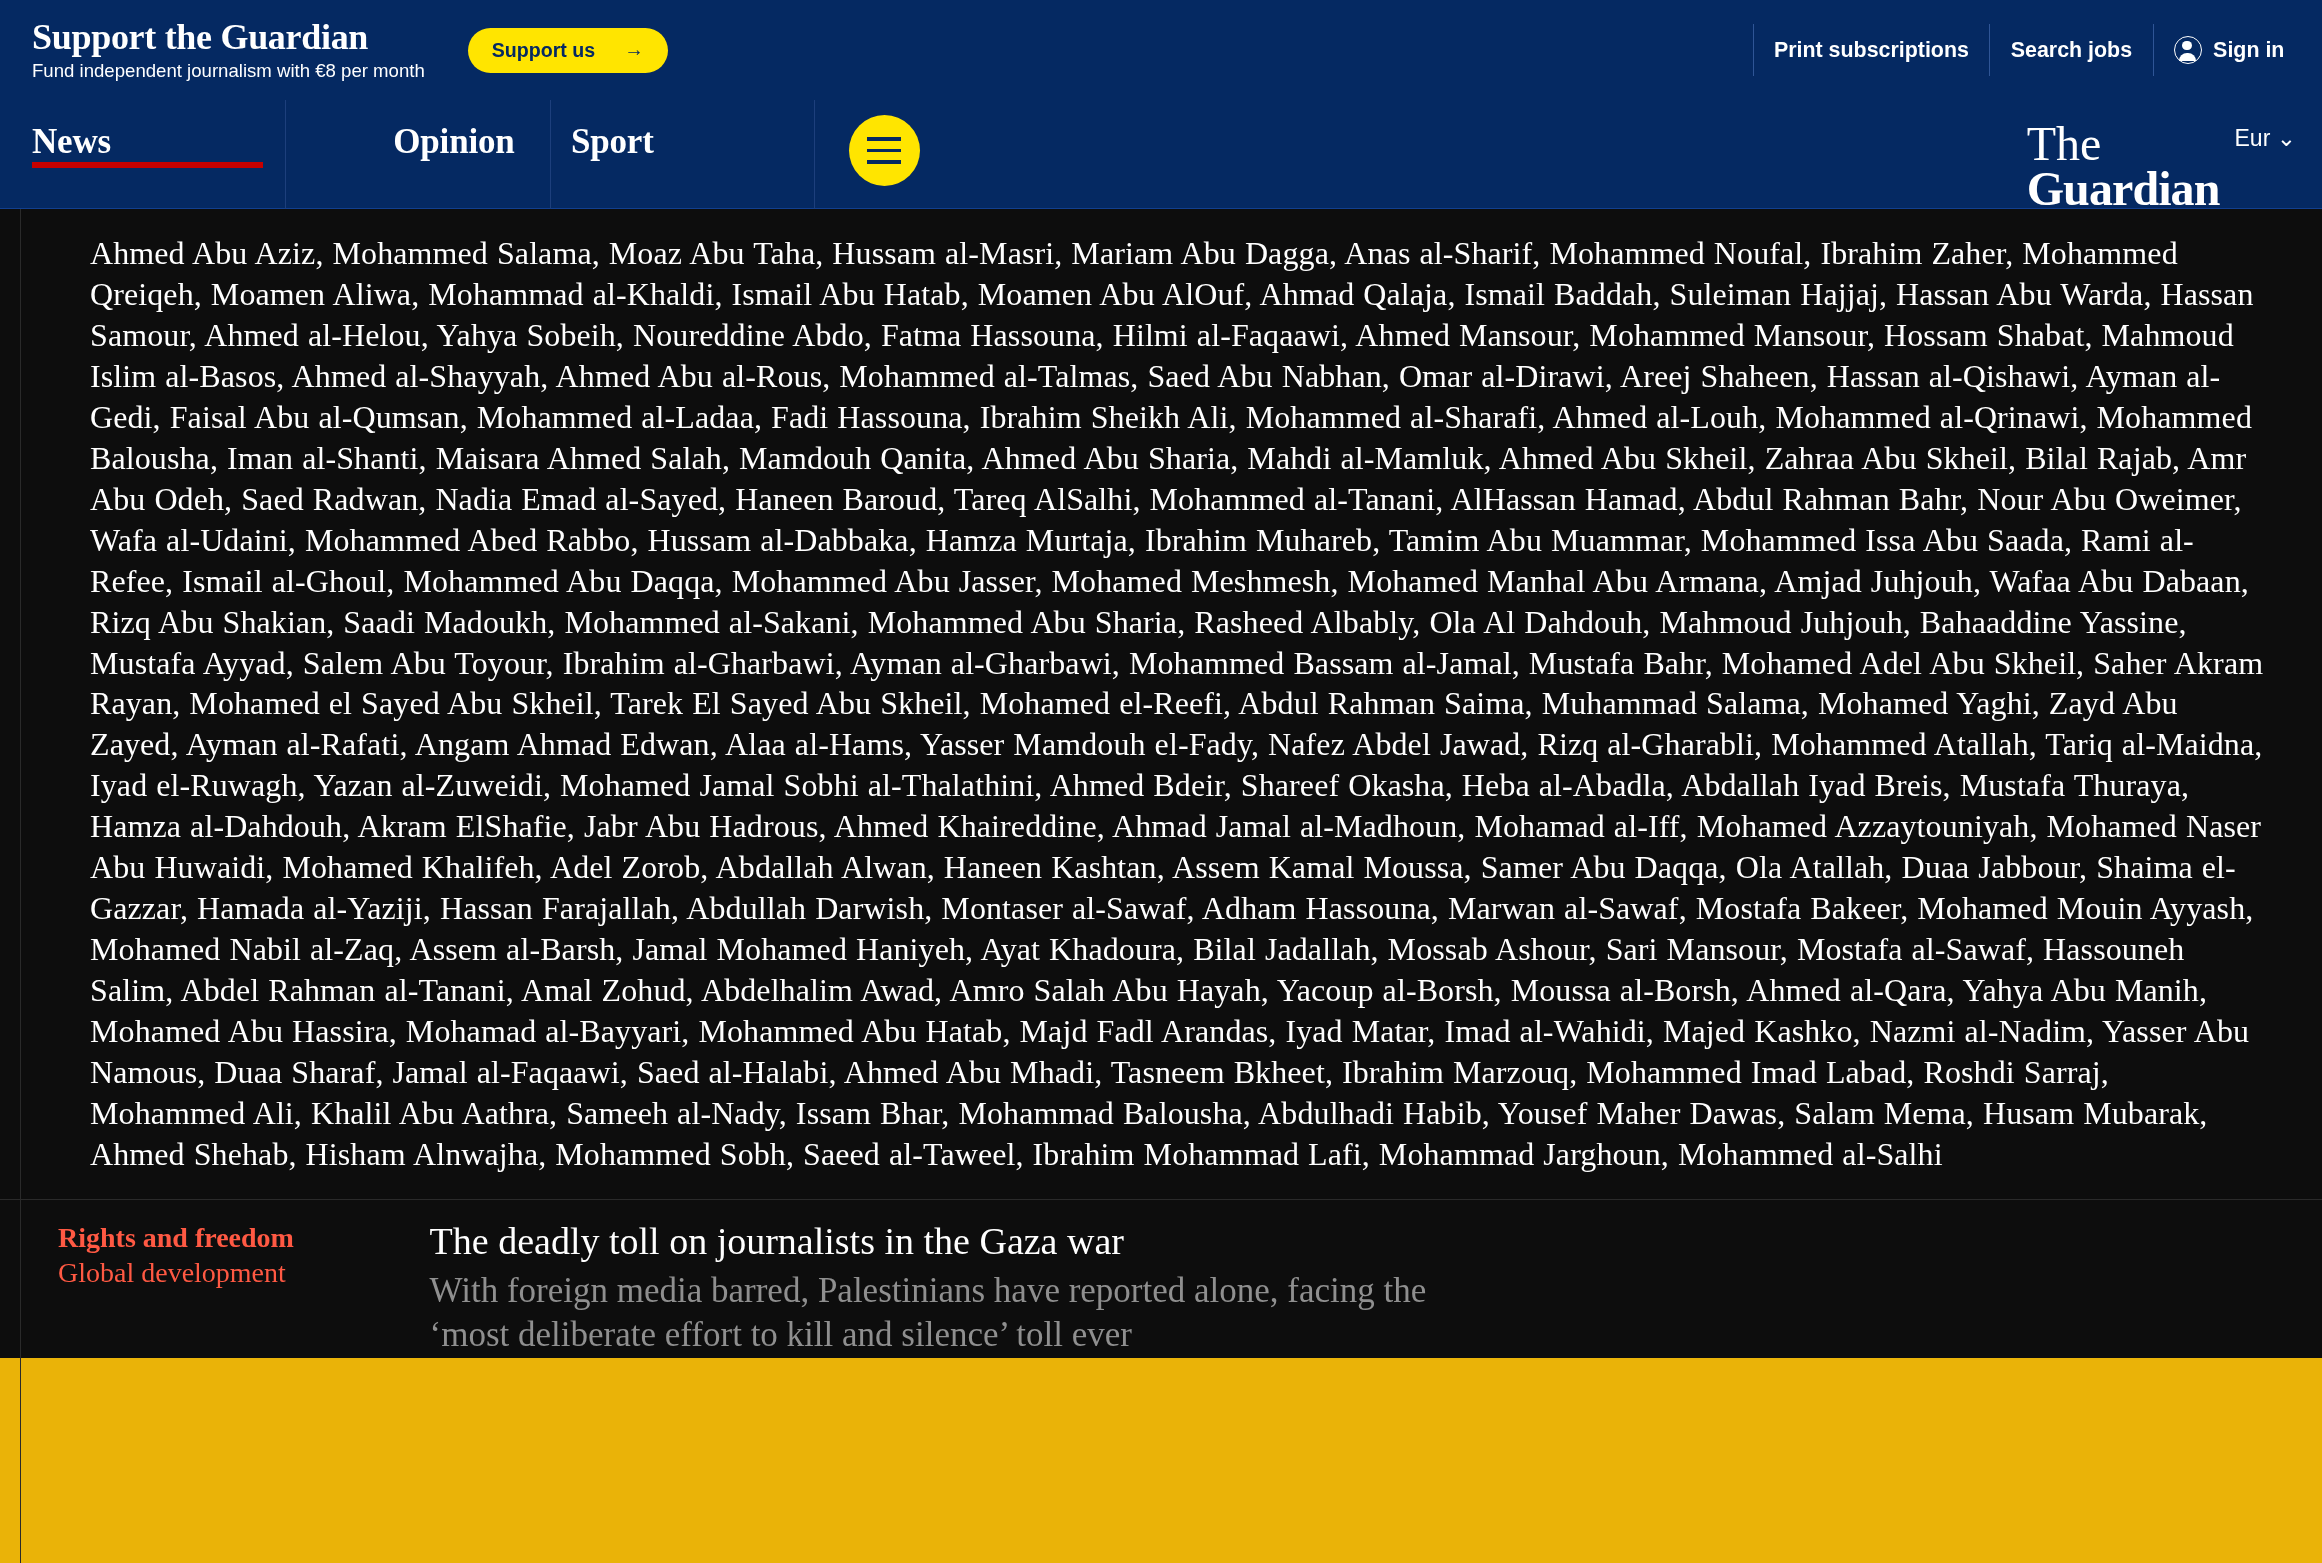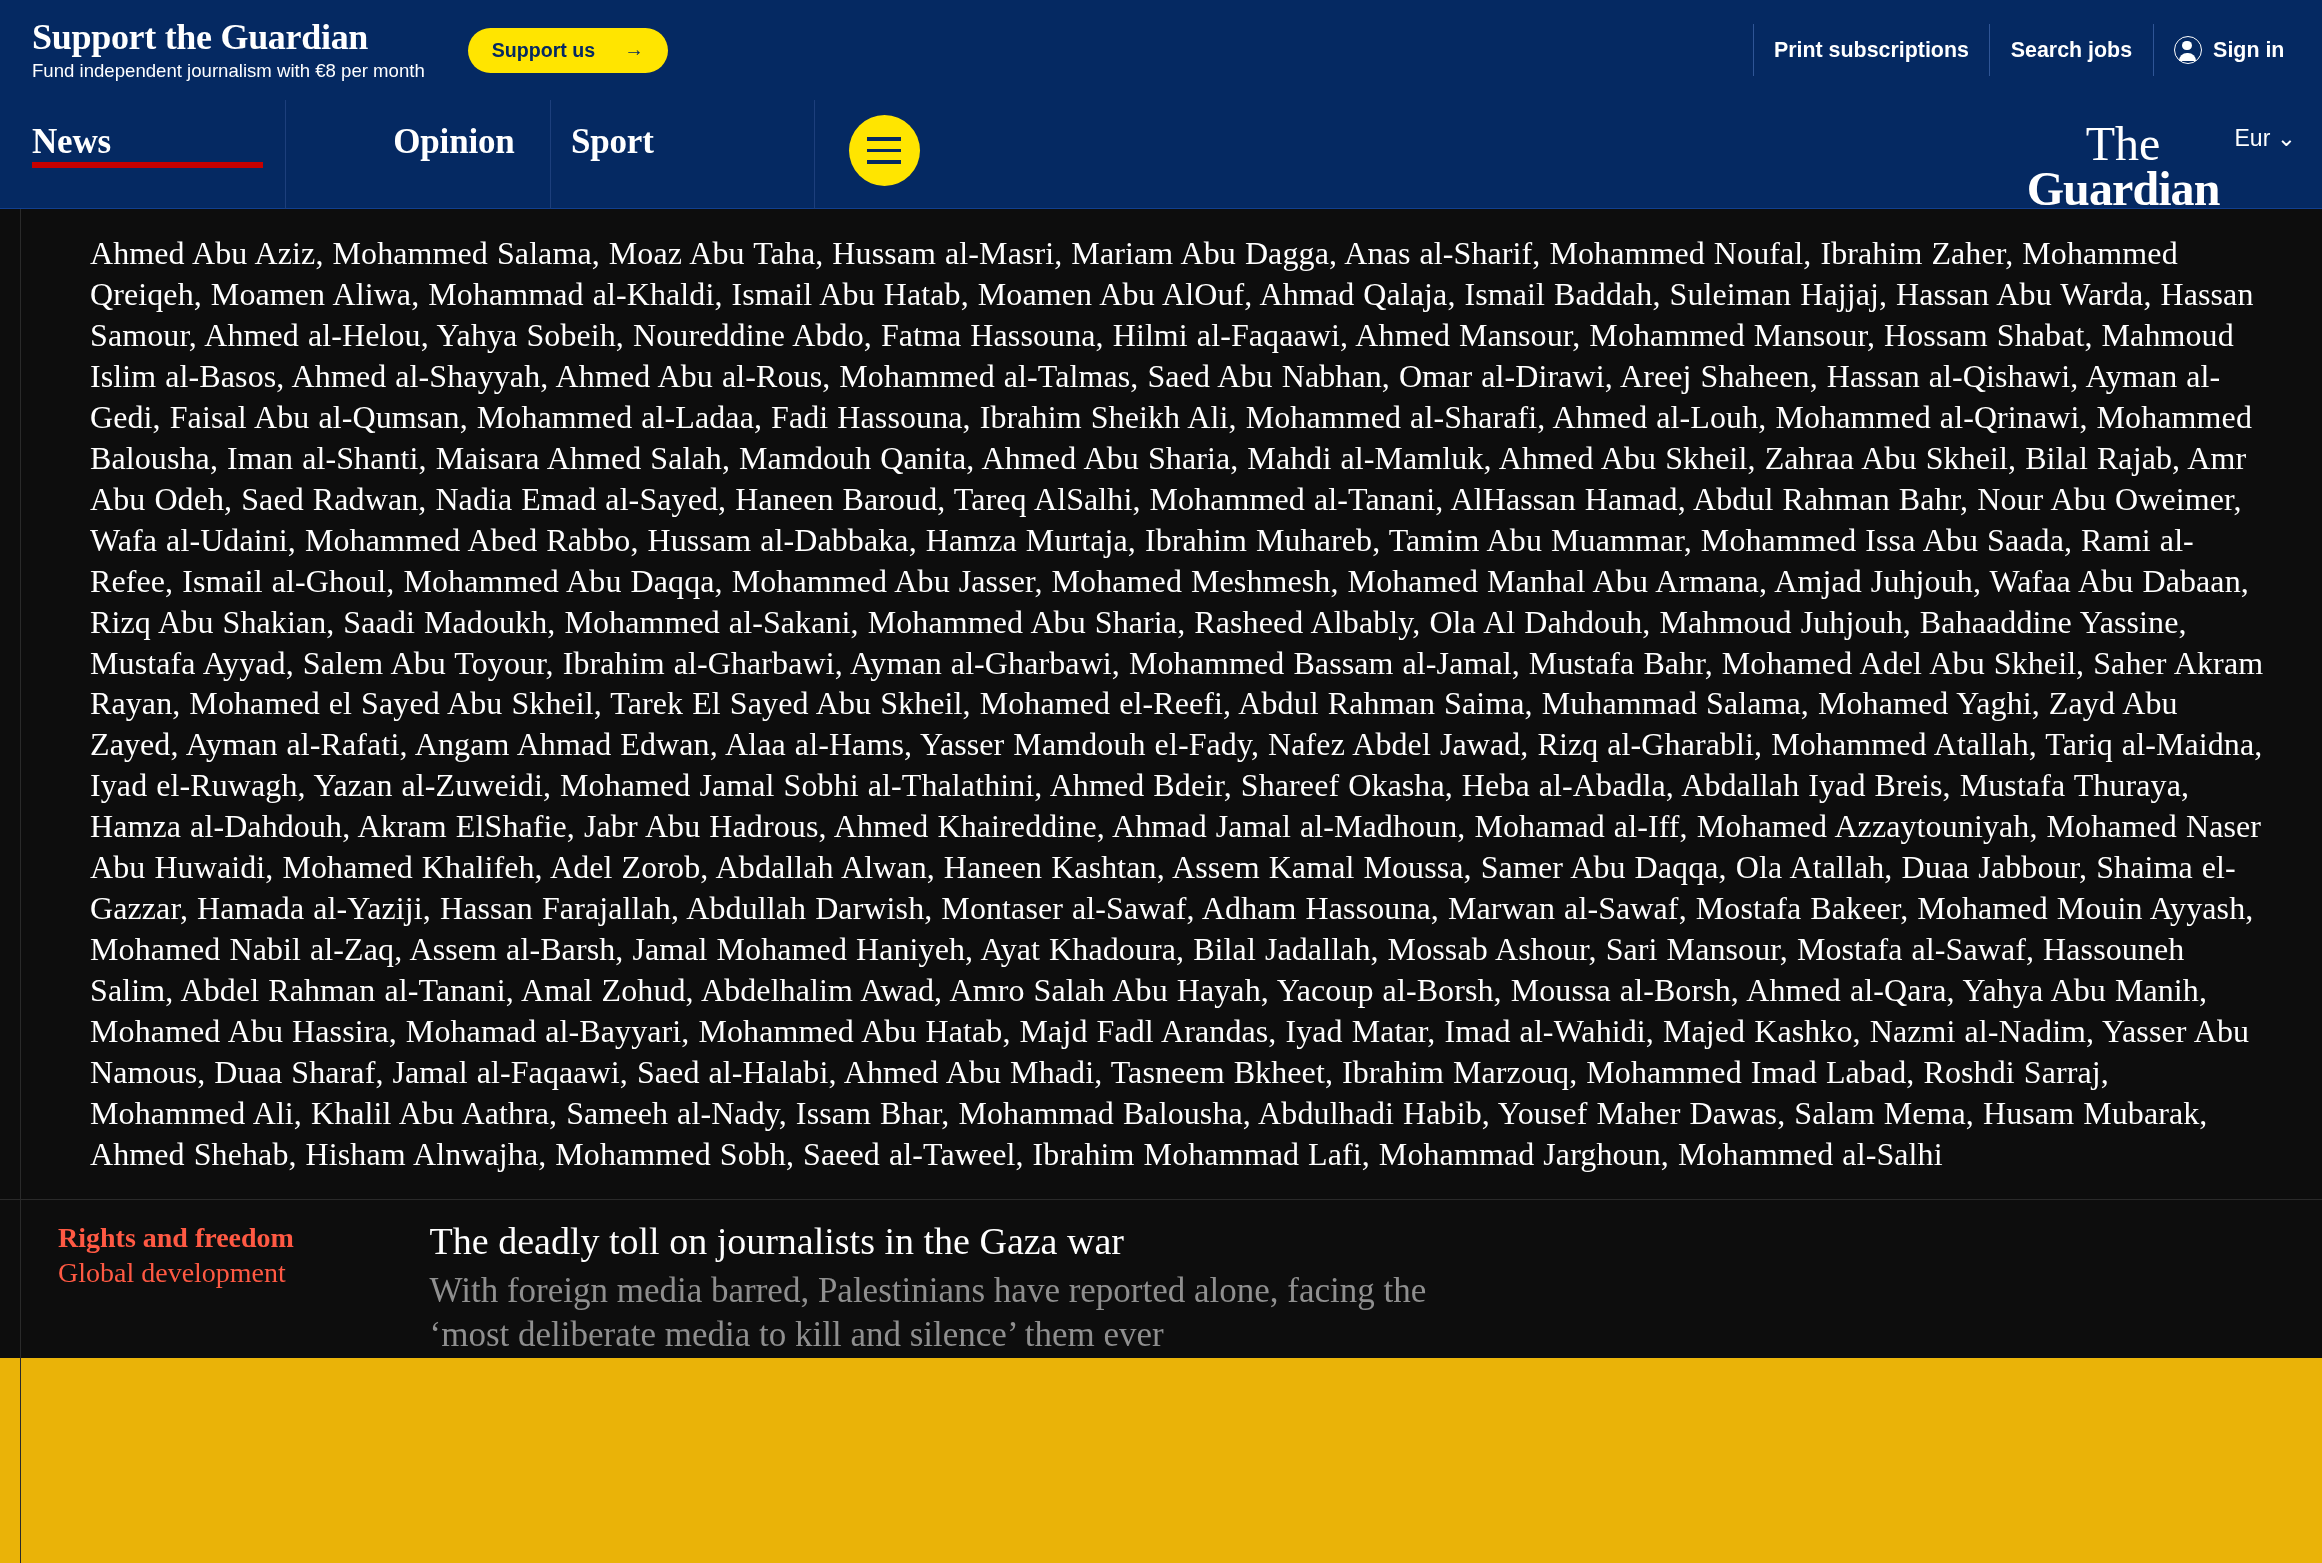--- a/index.html
+++ b/index.html
@@ -201,21 +201,21 @@
 
   .nav-right {
     margin-left: auto;
     display: flex;
     align-items: flex-start;
     padding-right: 26px;
     padding-top: 7.5px;
   }
   .masthead {
     color: #ffffff;
-    text-align: center;
+    text-align: left;
     line-height: 0.95;
     font-family: "Liberation Serif", serif;
     font-size: 48px;
     font-weight: 400;
     padding-top: 13px;
   }
   .masthead .l1 { display: block; font-style: normal; }
   .masthead .l2 { display: block; font-weight: 700; letter-spacing: -0.9px; }
   .edition {
     color: #ffffff;
@@ -361,19 +361,19 @@
     <div class="vrule"></div>
     <div class="names">Ahmed Abu Aziz, Mohammed Salama, Moaz Abu Taha, Hussam al-Masri, Mariam Abu Dagga, Anas al-Sharif, Mohammed Noufal, Ibrahim Zaher, Mohammed Qreiqeh, Moamen Aliwa, Mohammad al-Khaldi, Ismail Abu Hatab, Moamen Abu AlOuf, Ahmad Qalaja, Ismail Baddah, Suleiman Hajjaj, Hassan Abu Warda, Hassan Samour, Ahmed al-Helou, Yahya Sobeih, Noureddine Abdo, Fatma Hassouna, Hilmi al-Faqaawi, Ahmed Mansour, Mohammed Mansour, Hossam Shabat, Mahmoud Islim al-Basos, Ahmed al-Shayyah, Ahmed Abu al-Rous, Mohammed al-Talmas, Saed Abu Nabhan, Omar al-Dirawi, Areej Shaheen, Hassan al-Qishawi, Ayman al-Gedi, Faisal Abu al-Qumsan, Mohammed al-Ladaa, Fadi Hassouna, Ibrahim Sheikh Ali, Mohammed al-Sharafi, Ahmed al-Louh, Mohammed al-Qrinawi, Mohammed Balousha, Iman al-Shanti, Maisara Ahmed Salah, Mamdouh Qanita, Ahmed Abu Sharia, Mahdi al-Mamluk, Ahmed Abu Skheil, Zahraa Abu Skheil, Bilal Rajab, Amr Abu Odeh, Saed Radwan, Nadia Emad al-Sayed, Haneen Baroud, Tareq AlSalhi, Mohammed al-Tanani, AlHassan Hamad, Abdul Rahman Bahr, Nour Abu Oweimer, Wafa al-Udaini, Mohammed Abed Rabbo, Hussam al-Dabbaka, Hamza Murtaja, Ibrahim Muhareb, Tamim Abu Muammar, Mohammed Issa Abu Saada, Rami al-Refee, Ismail al-Ghoul, Mohammed Abu Daqqa, Mohammed Abu Jasser, Mohamed Meshmesh, Mohamed Manhal Abu Armana, Amjad Juhjouh, Wafaa Abu Dabaan, Rizq Abu Shakian, Saadi Madoukh, Mohammed al-Sakani, Mohammed Abu Sharia, Rasheed Albably, Ola Al Dahdouh, Mahmoud Juhjouh, Bahaaddine Yassine, Mustafa Ayyad, Salem Abu Toyour, Ibrahim al-Gharbawi, Ayman al-Gharbawi, Mohammed Bassam al-Jamal, Mustafa Bahr, Mohamed Adel Abu Skheil, Saher Akram Rayan, Mohamed el Sayed Abu Skheil, Tarek El Sayed Abu Skheil, Mohamed el-Reefi, Abdul Rahman Saima, Muhammad Salama, Mohamed Yaghi, Zayd Abu Zayed, Ayman al-Rafati, Angam Ahmad Edwan, Alaa al-Hams, Yasser Mamdouh el-Fady, Nafez Abdel Jawad, Rizq al-Gharabli, Mohammed Atallah, Tariq al-Maidna, Iyad el-Ruwagh, Yazan al-Zuweidi, Mohamed Jamal Sobhi al-Thalathini, Ahmed Bdeir, Shareef Okasha, Heba al-Abadla, Abdallah Iyad Breis, Mustafa Thuraya, Hamza al-Dahdouh, Akram ElShafie, Jabr Abu Hadrous, Ahmed Khaireddine, Ahmad Jamal al-Madhoun, Mohamad al-Iff, Mohamed Azzaytouniyah, Mohamed Naser Abu Huwaidi, Mohamed Khalifeh, Adel Zorob, Abdallah Alwan, Haneen Kashtan, Assem Kamal Moussa, Samer Abu Daqqa, Ola Atallah, Duaa Jabbour, Shaima el-Gazzar, Hamada al-Yaziji, Hassan Farajallah, Abdullah Darwish, Montaser al-Sawaf, Adham Hassouna, Marwan al-Sawaf, Mostafa Bakeer, Mohamed Mouin Ayyash, Mohamed Nabil al-Zaq, Assem al-Barsh, Jamal Mohamed Haniyeh, Ayat Khadoura, Bilal Jadallah, Mossab Ashour, Sari Mansour, Mostafa al-Sawaf, Hassouneh Salim, Abdel Rahman al-Tanani, Amal Zohud, Abdelhalim Awad, Amro Salah Abu Hayah, Yacoup al-Borsh, Moussa al-Borsh, Ahmed al-Qara, Yahya Abu Manih, Mohamed Abu Hassira, Mohamad al-Bayyari, Mohammed Abu Hatab, Majd Fadl Arandas, Iyad Matar, Imad al-Wahidi, Majed Kashko, Nazmi al-Nadim, Yasser Abu Namous, Duaa Sharaf, Jamal al-Faqaawi, Saed al-Halabi, Ahmed Abu Mhadi, Tasneem Bkheet, Ibrahim Marzouq, Mohammed Imad Labad, Roshdi Sarraj, Mohammed Ali, Khalil Abu Aathra, Sameeh al-Nady, Issam Bhar, Mohammad Balousha, Abdulhadi Habib, Yousef Maher Dawas, Salam Mema, Husam Mubarak, Ahmed Shehab, Hisham Alnwajha, Mohammed Sobh, Saeed al-Taweel, Ibrahim Mohammad Lafi, Mohammad Jarghoun, Mohammed al-Salhi</div>
 
     <div class="article-block">
       <div class="kicker">
         <span class="k1">Rights and freedom</span>
         <span class="k2">Global development</span>
       </div>
       <div class="headline-wrap">
         <div class="headline">The deadly toll on journalists in the Gaza war</div>
-        <div class="standfirst">With foreign media barred, Palestinians have reported alone, facing the ‘most deliberate media to kill and silence’ them ever</div>
+        <div class="standfirst">With foreign media barred, Palestinians have reported alone, facing the ‘most deliberate effort to kill and silence’ toll ever</div>
       </div>
     </div>
   </div>
 
 </div>
 
 
 </body></html>

